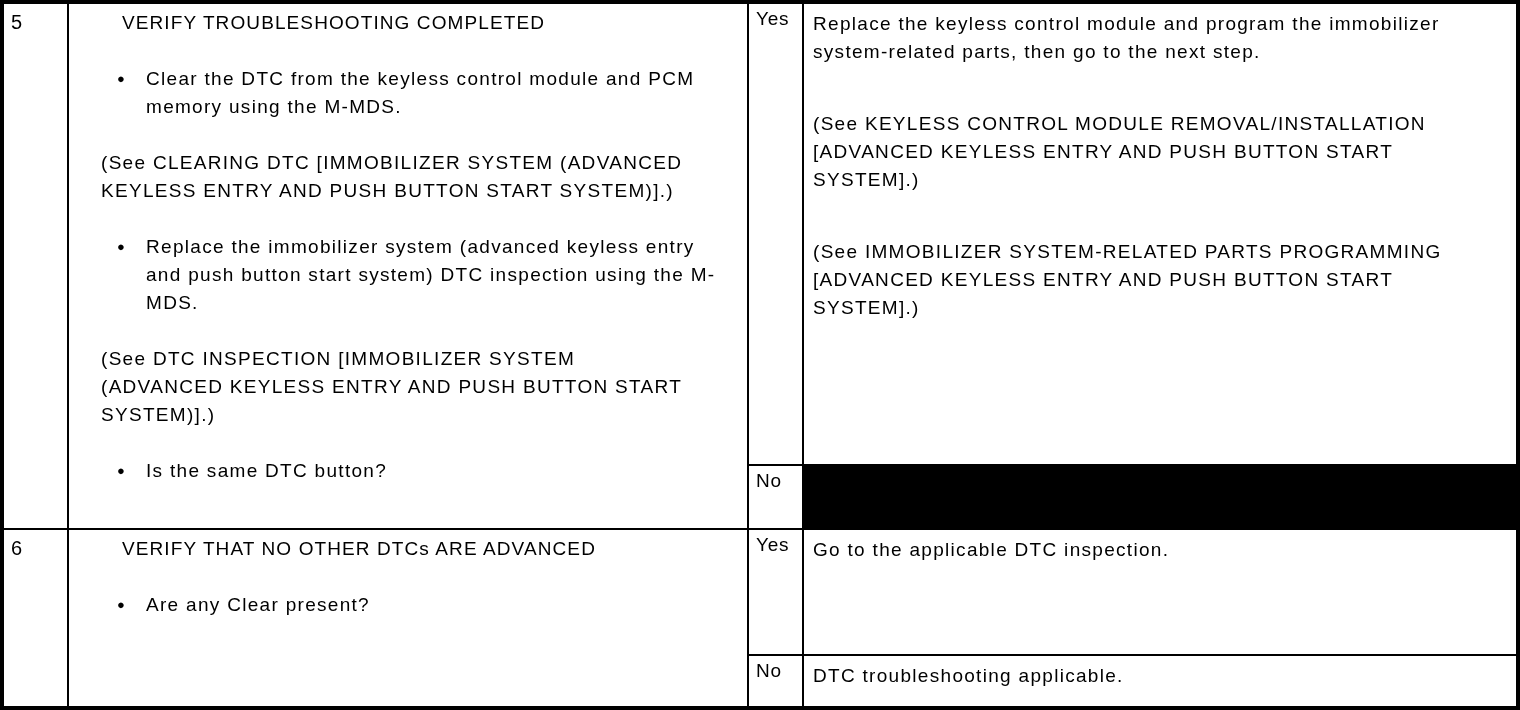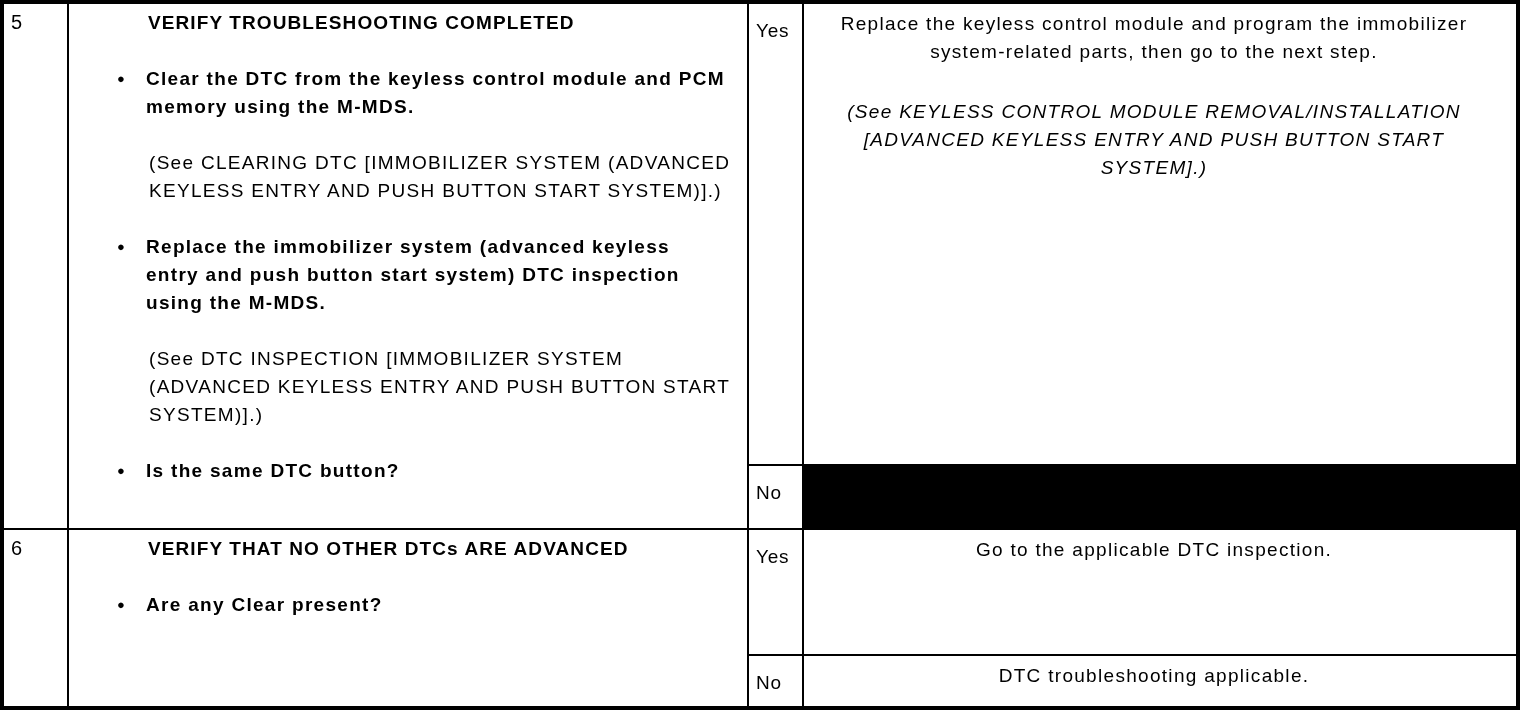--- a/index.html
+++ b/index.html
@@ -35,60 +35,58 @@
     background: #ffffff;
     overflow: hidden;
     box-sizing: border-box;
   }
   .step-cell       { grid-column: 1; padding: 5px 4px 0 7px; font-size: 20px; line-height: 26px; }
   .step5           { grid-row: 1 / 3; }
   .step6           { grid-row: 3 / 5; }
   .insp-cell       { grid-column: 2; padding: 5px 16px 0 0; font-size: 19px; line-height: 28px; letter-spacing: 1.3px; }
   .insp5           { grid-row: 1 / 3; }
   .insp6           { grid-row: 3 / 5; }
-  .flag-cell       { grid-column: 3; padding: 14px 2px 0 7px; font-size: 19px; line-height: 26px; letter-spacing: 0.8px; }
-  .action-cell     { grid-column: 4; padding: 6px 10px 0 9px; font-size: 19px; line-height: 28px; letter-spacing: 1.3px; text-align: center; }
+  .flag-cell       { grid-column: 3; padding: 2px 2px 0 7px; font-size: 19px; line-height: 26px; letter-spacing: 0.8px; }
+  .action-cell     { grid-column: 4; padding: 6px 10px 0 9px; font-size: 19px; line-height: 28px; letter-spacing: 1.3px; }
   .r1 { grid-row: 1; }
   .r2 { grid-row: 2; }
   .r3 { grid-row: 3; }
   .r4 { grid-row: 4; }
 
   .insp-title {
-    font-weight: bold;
-    margin: 0 0 28px 79px;
+    font-weight: normal;
+    margin: 0 0 28px 53px;
     letter-spacing: 1.1px;
   }
   .bullet-row {
     display: flex;
     align-items: flex-start;
     margin: 28px 0 0 48px;
     max-width: 612px;
   }
   .bullet-row:first-of-type { margin-top: 28px; }
   .bullet-marker {
     flex: none;
     width: 29px;
     font-size: 13px;
     line-height: 28px;
   }
   .bullet-text {
     max-width: 585px;
-    font-weight: bold;
   }
   .ref-block {
-    margin: 28px 0 0 80px;
+    margin: 28px 0 0 32px;
     max-width: 585px;
   }
   .action-para {
     margin: 0;
     max-width: 682px;
   }
   .action-para + .action-para {
-    margin-top: 32px;
-    font-style: italic;
+    margin-top: 44px;
   }
 </style>
 </head>
 <body>
 
 <div class="sheet">
   <div class="ts-table">
 
     <div class="cell step-cell step5">
       <span>5</span>
@@ -111,20 +109,21 @@
         <span class="bullet-text">Is the same DTC button?</span>
       </div>
     </div>
 
     <div class="cell flag-cell r1">
       <span>Yes</span>
     </div>
     <div class="cell action-cell r1">
       <div class="action-para">Replace the keyless control module and program the immobilizer system-related parts, then go to the next step.</div>
       <div class="action-para">(See KEYLESS CONTROL MODULE REMOVAL/INSTALLATION [ADVANCED KEYLESS ENTRY AND PUSH BUTTON START SYSTEM].)</div>
+      <div class="action-para">(See IMMOBILIZER SYSTEM-RELATED PARTS PROGRAMMING [ADVANCED KEYLESS ENTRY AND PUSH BUTTON START SYSTEM].)</div>
     </div>
 
     <div class="cell flag-cell r2">
       <span>No</span>
     </div>
 
     <div class="cell step-cell step6">
       <span>6</span>
     </div>
 

